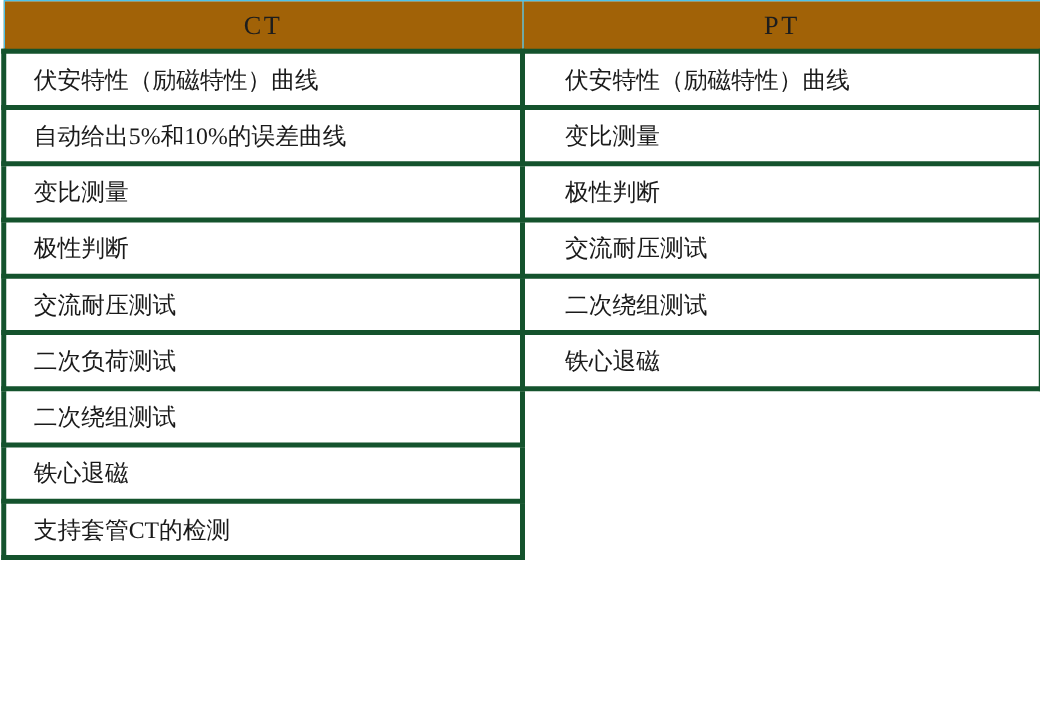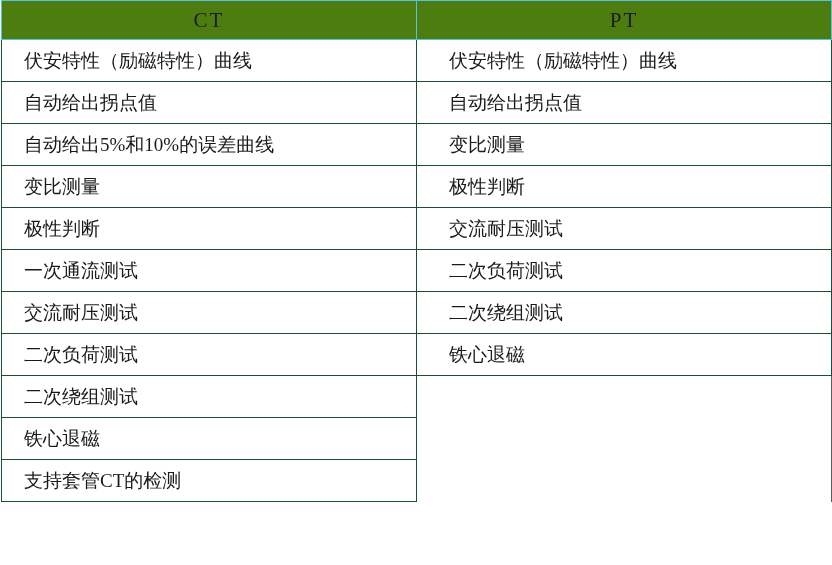--- a/index.html
+++ b/index.html
@@ -23,33 +23,33 @@
   table.spec-table {
     border-collapse: collapse;
     width: 830px;
     margin: 0 1px;
     table-layout: fixed;
   }
   table.spec-table col.col-ct { width: 415px; }
   table.spec-table col.col-pt { width: 415px; }
 
   table.spec-table th {
-    background: #4d7c0f;
+    background: #a16207;
     color: #1d1d1d;
     font-weight: normal;
     font-family: "Liberation Serif", "DejaVu Serif", serif;
     font-size: 21px;
     letter-spacing: 2px;
     height: 36px;
     border: 1px solid #4fc3e8;
     text-align: center;
     vertical-align: middle;
   }
   table.spec-table td {
-    border: 1px solid #14532d;
+    border: 4px solid #14532d;
     height: 41px;
     font-size: 19px;
     vertical-align: middle;
     padding: 0 0 0 22px;
     white-space: nowrap;
   }
   table.spec-table td.pt-cell {
     padding-left: 32px;
   }
   table.spec-table td.empty-nofill {
@@ -72,38 +72,30 @@
         <th>CT</th>
         <th>PT</th>
       </tr>
     </thead>
     <tbody>
       <tr>
         <td>伏安特性（励磁特性）曲线</td>
         <td class="pt-cell">伏安特性（励磁特性）曲线</td>
       </tr>
       <tr>
-        <td>自动给出拐点值</td>
-        <td class="pt-cell">自动给出拐点值</td>
-      </tr>
-      <tr>
         <td>自动给出5%和10%的误差曲线</td>
         <td class="pt-cell">变比测量</td>
       </tr>
       <tr>
         <td>变比测量</td>
         <td class="pt-cell">极性判断</td>
       </tr>
       <tr>
         <td>极性判断</td>
         <td class="pt-cell">交流耐压测试</td>
-      </tr>
-      <tr>
-        <td>一次通流测试</td>
-        <td class="pt-cell">二次负荷测试</td>
       </tr>
       <tr>
         <td>交流耐压测试</td>
         <td class="pt-cell">二次绕组测试</td>
       </tr>
       <tr>
         <td>二次负荷测试</td>
         <td class="pt-cell">铁心退磁</td>
       </tr>
       <tr>

